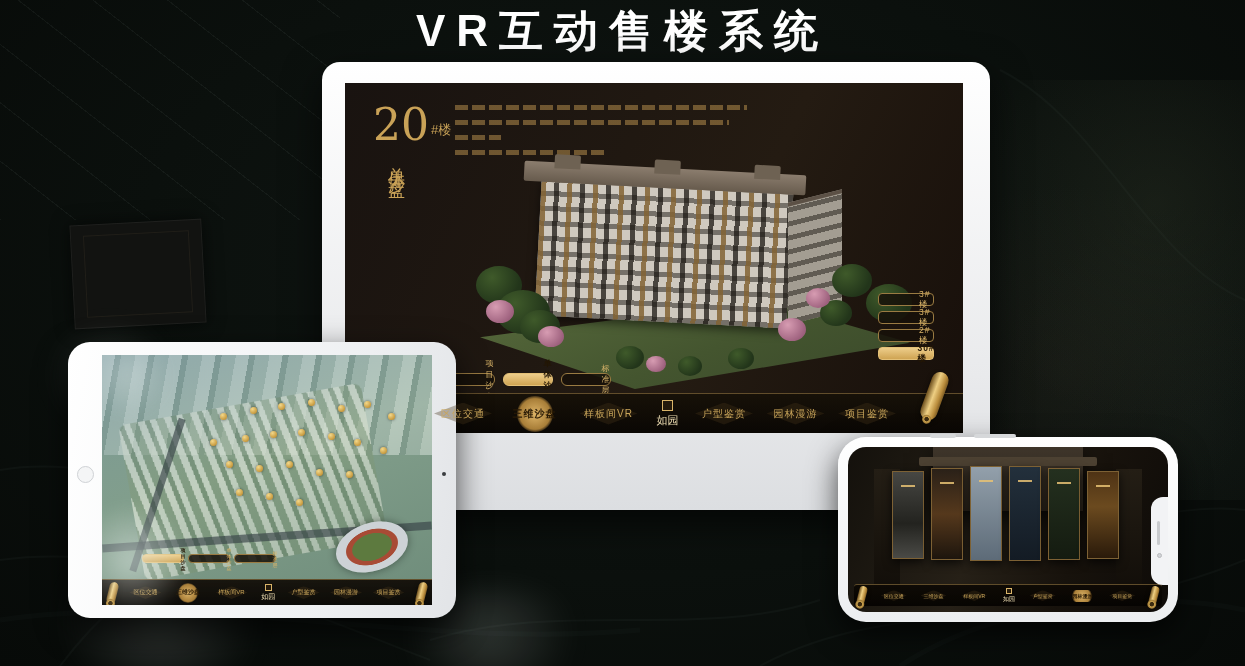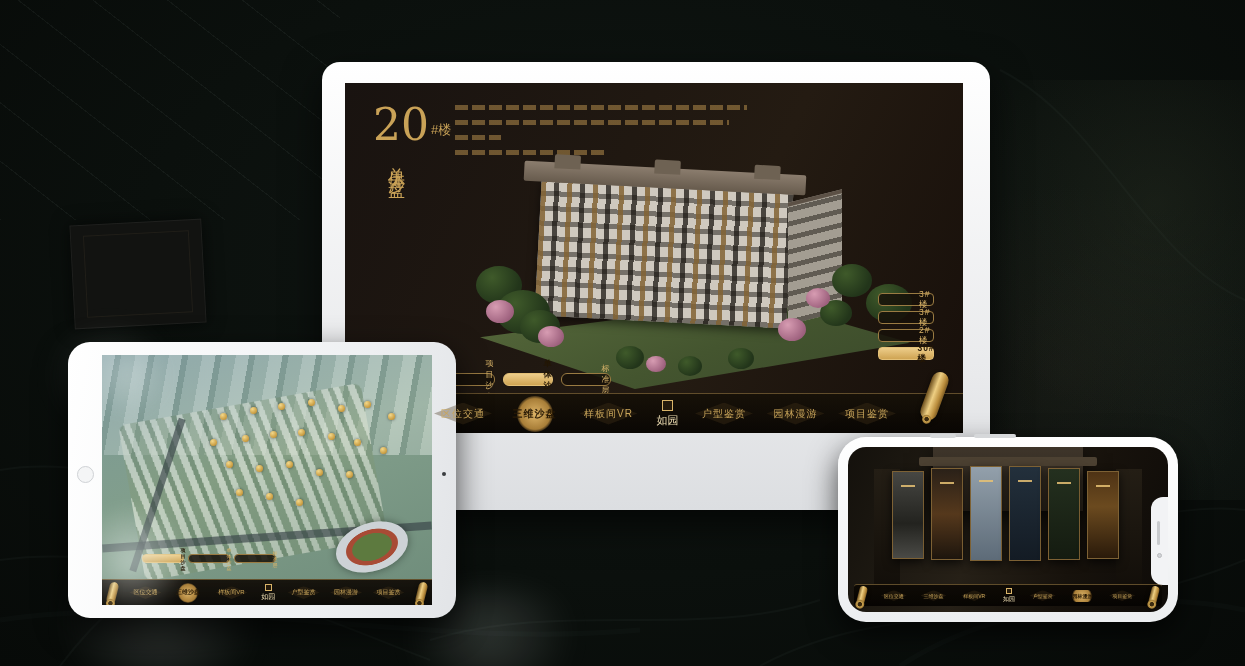--- a/index.html
+++ b/index.html
@@ -191,20 +191,21 @@
       <path d="M900 666 C 1000 600, 1150 590, 1245 610"></path>
     </g>
   </svg>
   <div class="bg-streaks"></div>
   <div class="bg-plaque"></div>
   <div class="bg-foliage"></div>
   <div class="fog f1"></div>
   <div class="fog f2"></div>
   <div class="fog f3"></div>
 
+  <div class="page-title">VR互动售楼系统</div>
 
   <div class="monitor-body">
     <div class="stand-neck"></div>
     <div class="stand-base"></div>
 
     <div class="monitor-screen">
       <span class="ms-num">20</span>
       <span class="ms-suffix">#楼</span>
       <div class="ms-sub">单体沙盘</div>
       <div class="ms-sub-en"></div>

